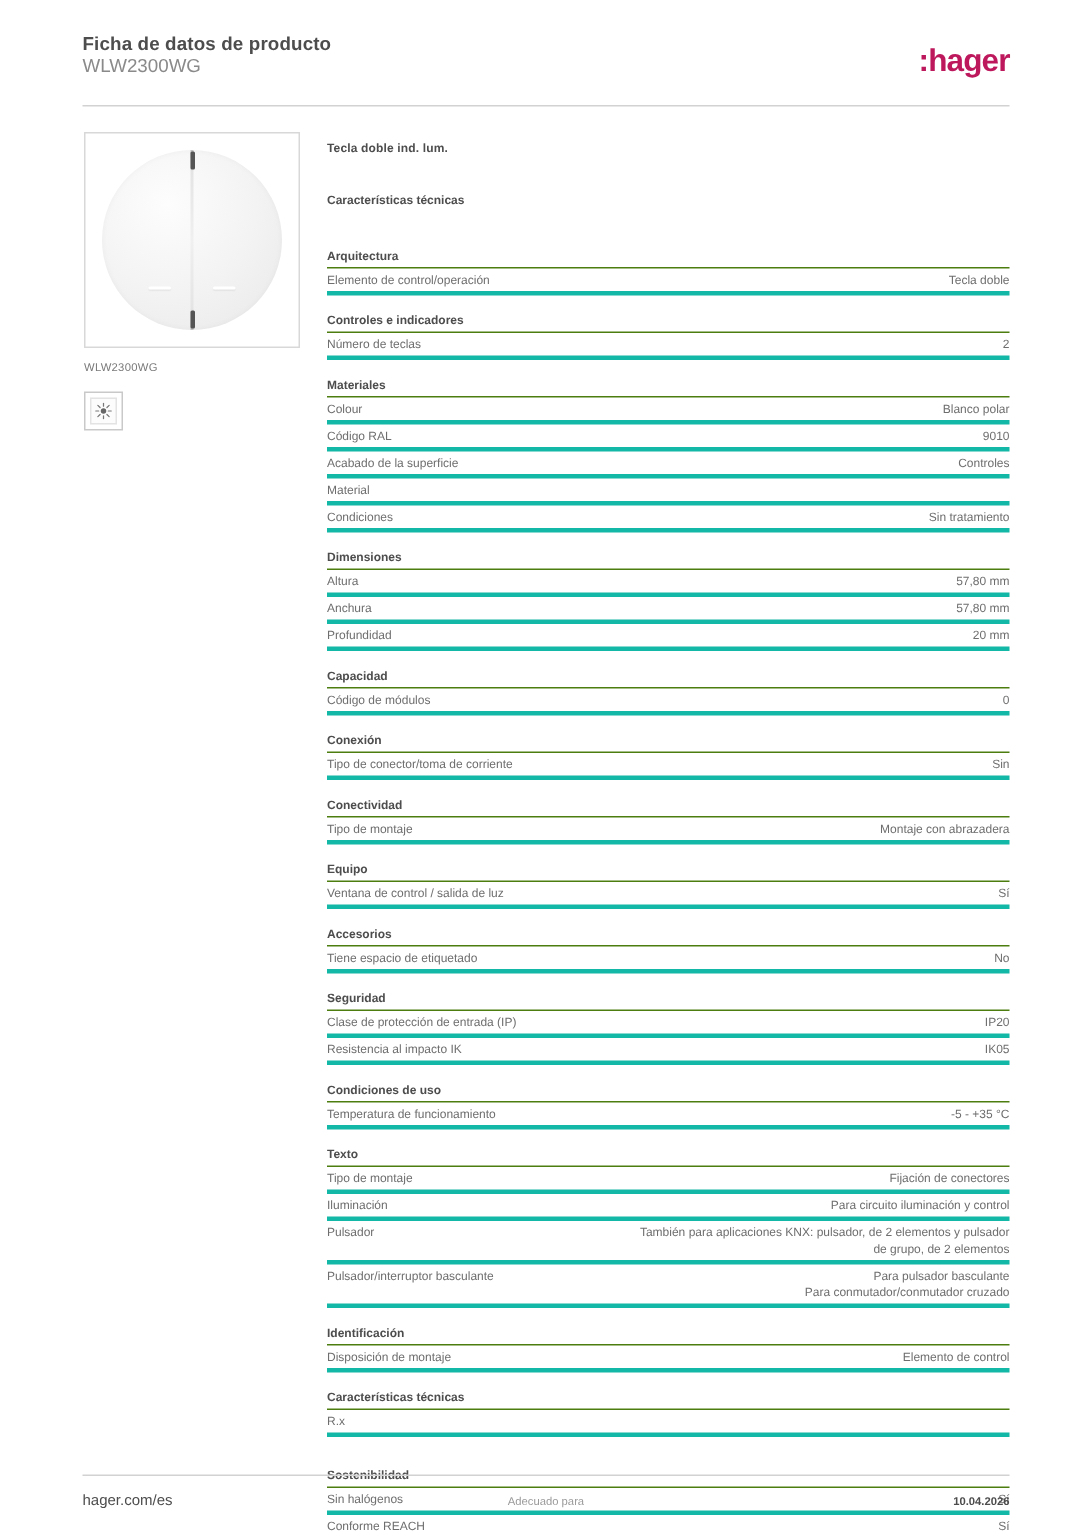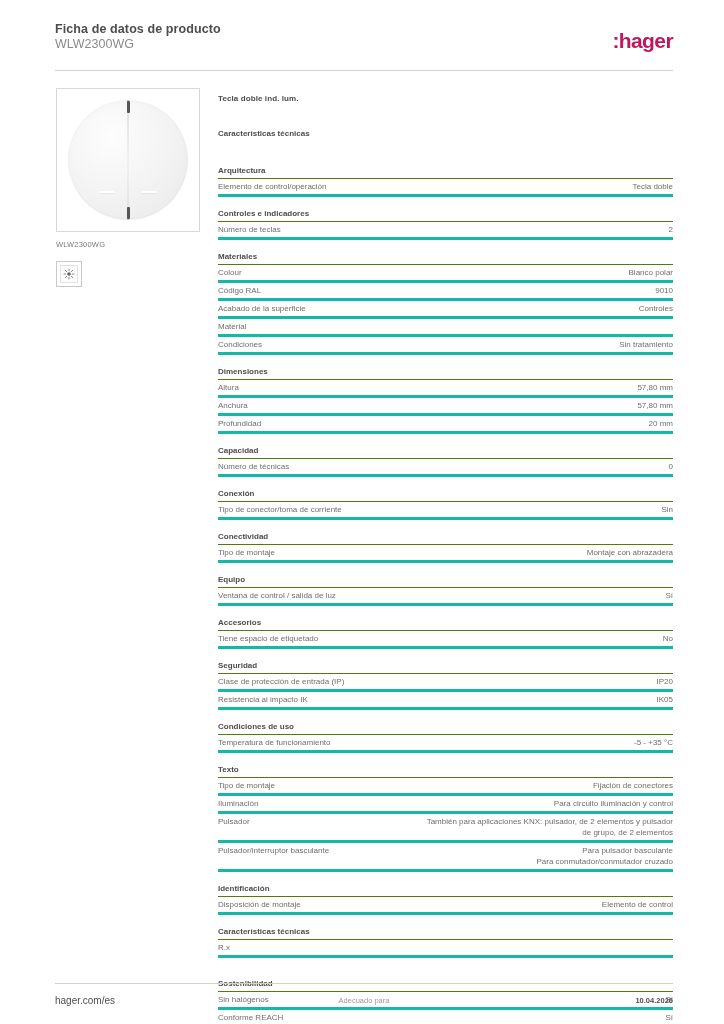--- a/index.html
+++ b/index.html
@@ -346,21 +346,21 @@
             <div class="row-value">57,80 mm</div>
           </div>
           <div class="row">
             <div class="row-label">Profundidad</div>
             <div class="row-value">20 mm</div>
           </div>
         </div>
         <div class="group">
           <div class="group-title">Capacidad</div>
           <div class="row">
-            <div class="row-label">Número de técnicas</div>
+            <div class="row-label">Código de módulos</div>
             <div class="row-value">0</div>
           </div>
         </div>
         <div class="group">
           <div class="group-title">Conexión</div>
           <div class="row">
             <div class="row-label">Tipo de conector/toma de corriente</div>
             <div class="row-value">Sin</div>
           </div>
         </div>

